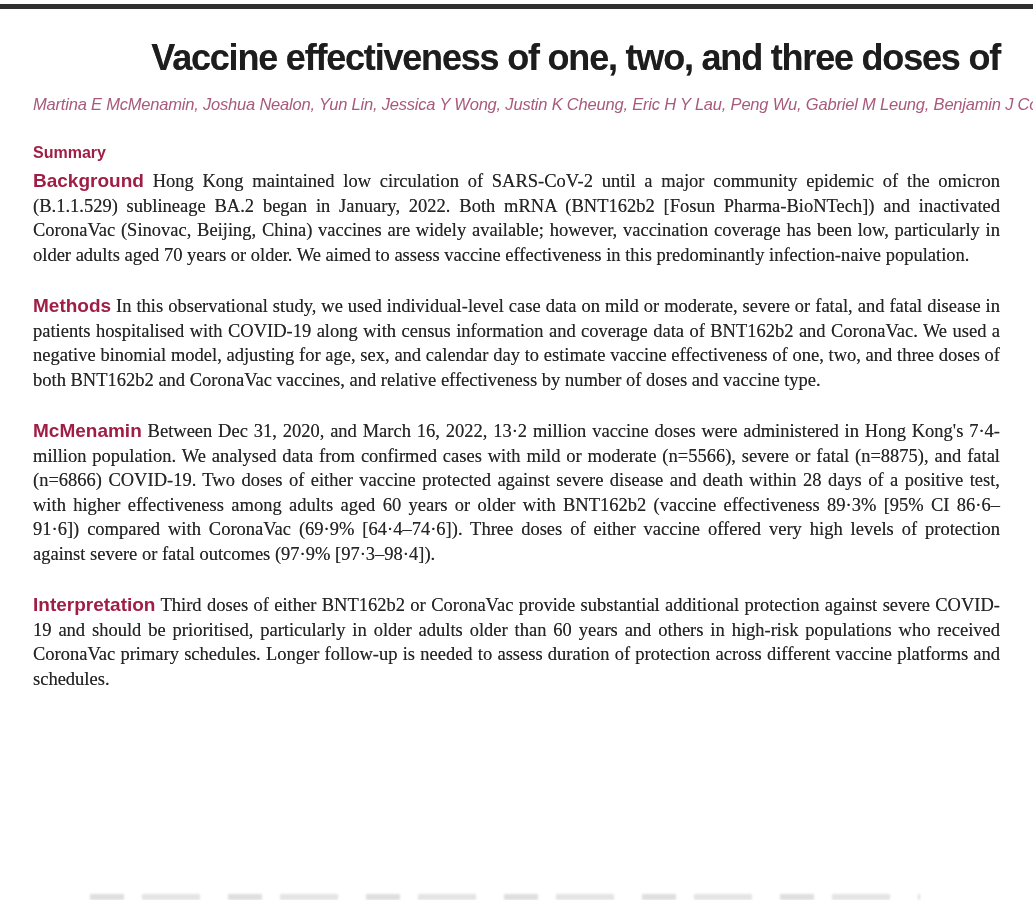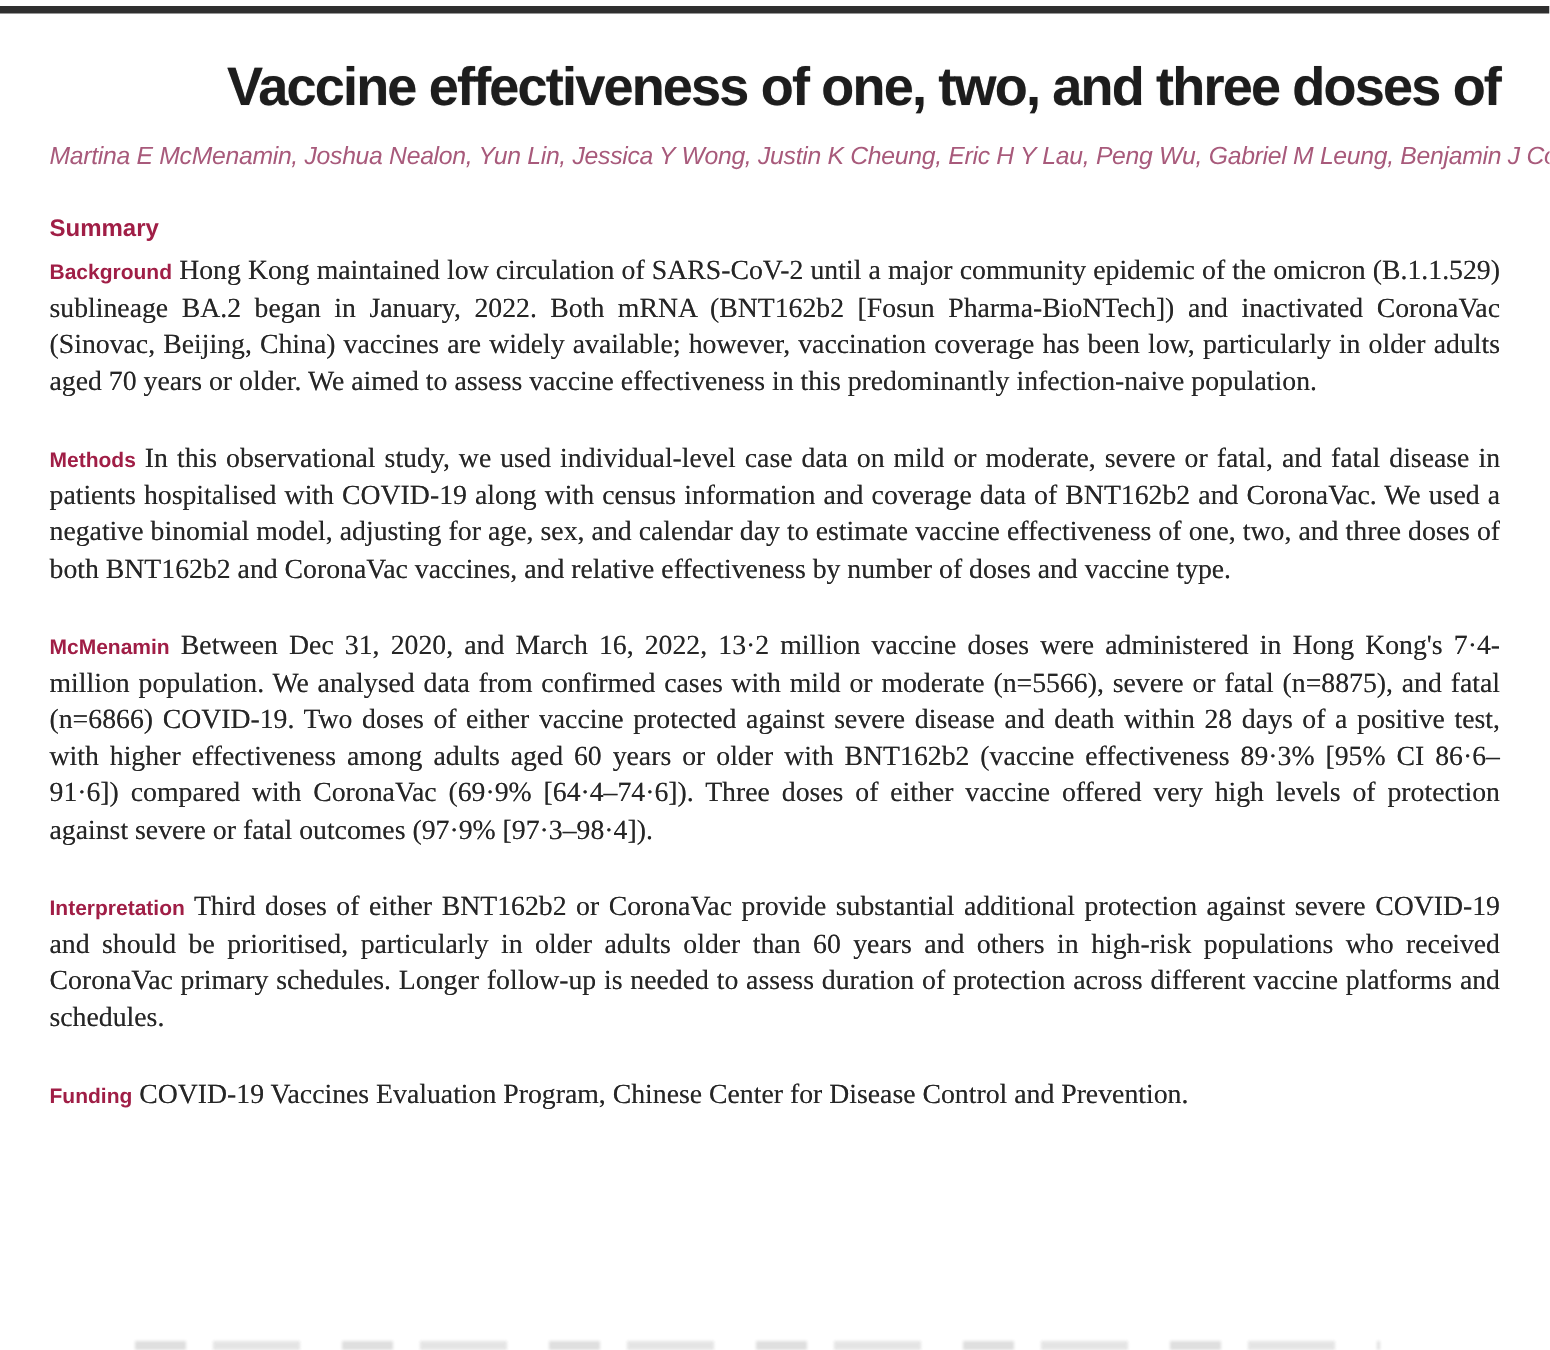--- a/index.html
+++ b/index.html
@@ -62,21 +62,21 @@
     margin: 0 0 27px 0;
     font-size: 18.5px;
     line-height: 24.5px;
     text-align: justify;
     color: #262626;
     text-shadow: 0 0 0.4px rgba(0,0,0,0.55);
   }
   .sec-label {
     font-family: "Liberation Sans", sans-serif;
     font-weight: 700;
-    font-size: 14px;
+    font-size: 19px;
     color: #a01e46;
     text-shadow: none;
   }
   .para.funding { margin-bottom: 0; }
   .bottom-crop {
     position: absolute;
     bottom: 0;
     left: 90px;
     width: 830px;
     height: 6px;
@@ -119,20 +119,16 @@
   <p class="para">
     <span class="sec-label">McMenamin</span>
     <span>Between Dec 31, 2020, and March 16, 2022, 13·2 million vaccine doses were administered in Hong Kong's 7·4-million population. We analysed data from confirmed cases with mild or moderate (n=5566), severe or fatal (n=8875), and fatal (n=6866) COVID-19. Two doses of either vaccine protected against severe disease and death within 28 days of a positive test, with higher effectiveness among adults aged 60 years or older with BNT162b2 (vaccine effectiveness 89·3% [95% CI 86·6–91·6]) compared with CoronaVac (69·9% [64·4–74·6]). Three doses of either vaccine offered very high levels of protection against severe or fatal outcomes (97·9% [97·3–98·4]).</span>
   </p>
 
   <p class="para">
     <span class="sec-label">Interpretation</span>
     <span>Third doses of either BNT162b2 or CoronaVac provide substantial additional protection against severe COVID-19 and should be prioritised, particularly in older adults older than 60 years and others in high-risk populations who received CoronaVac primary schedules. Longer follow-up is needed to assess duration of protection across different vaccine platforms and schedules.</span>
   </p>
 
-  <p class="para funding">
-    <span class="sec-label">Funding</span>
-    <span>COVID-19 Vaccines Evaluation Program, Chinese Center for Disease Control and Prevention.</span>
-  </p>
 
 </div>
 
 <div class="bottom-crop"></div>
 
 </body></html>

